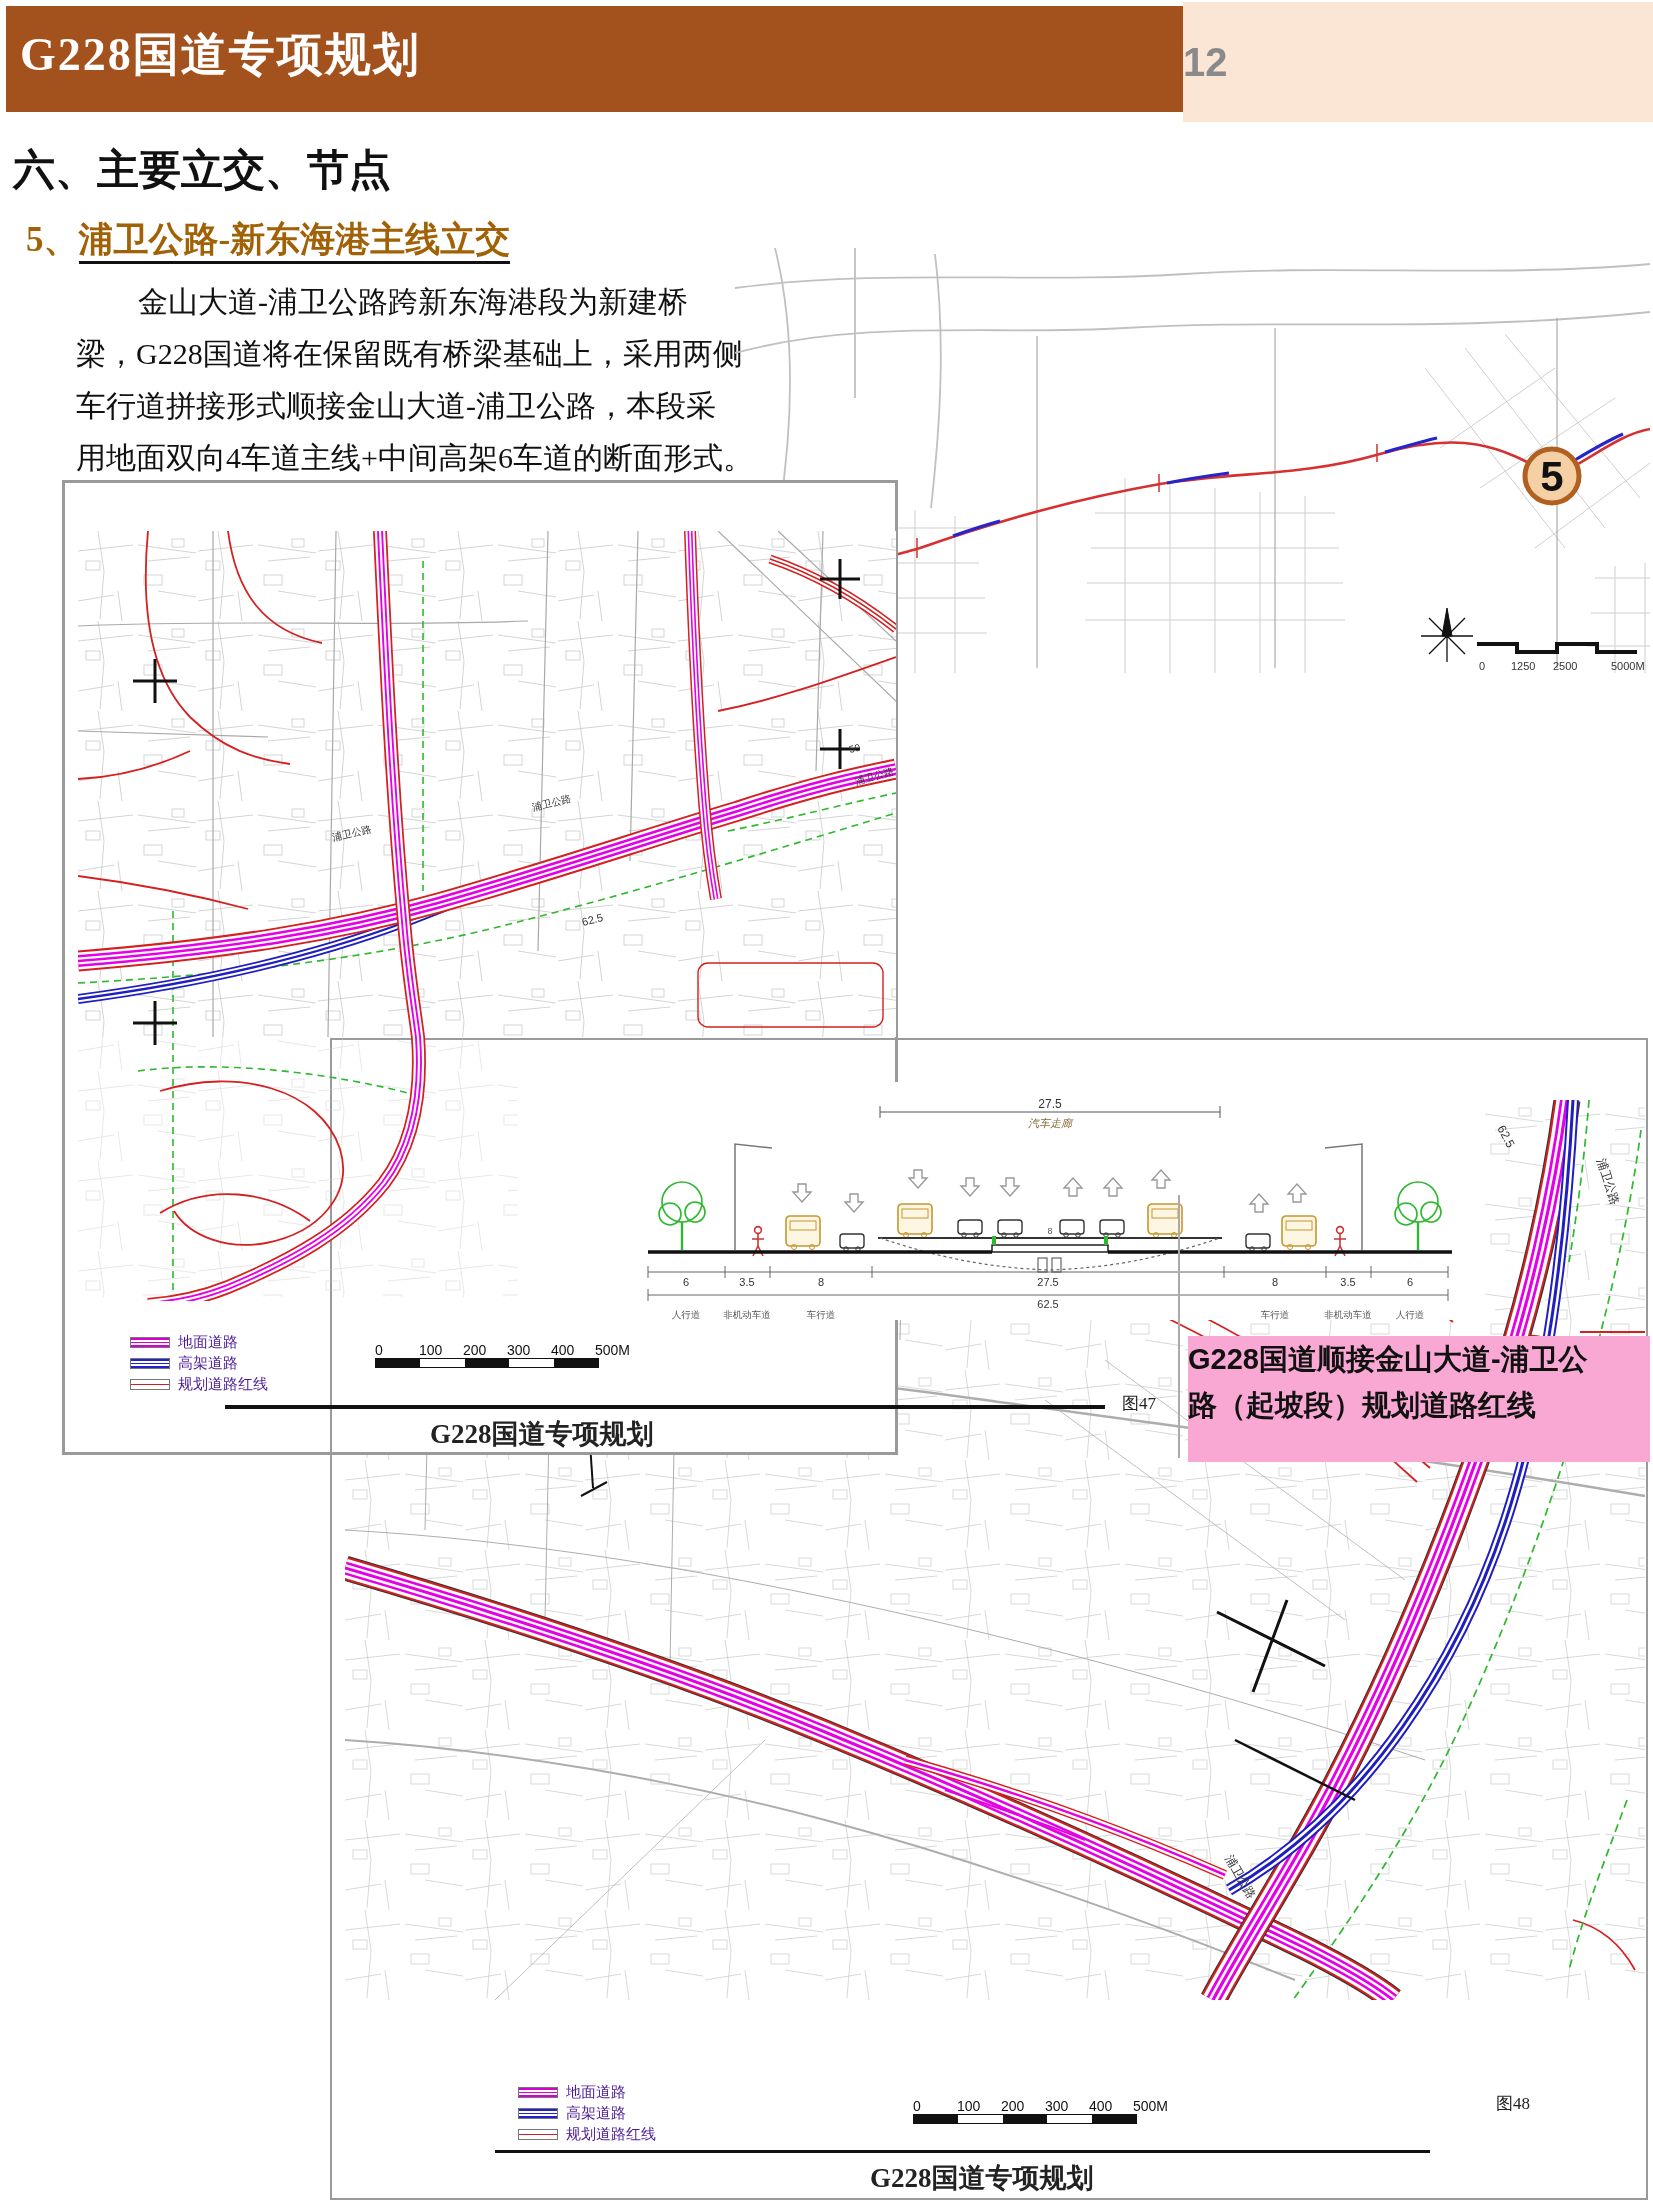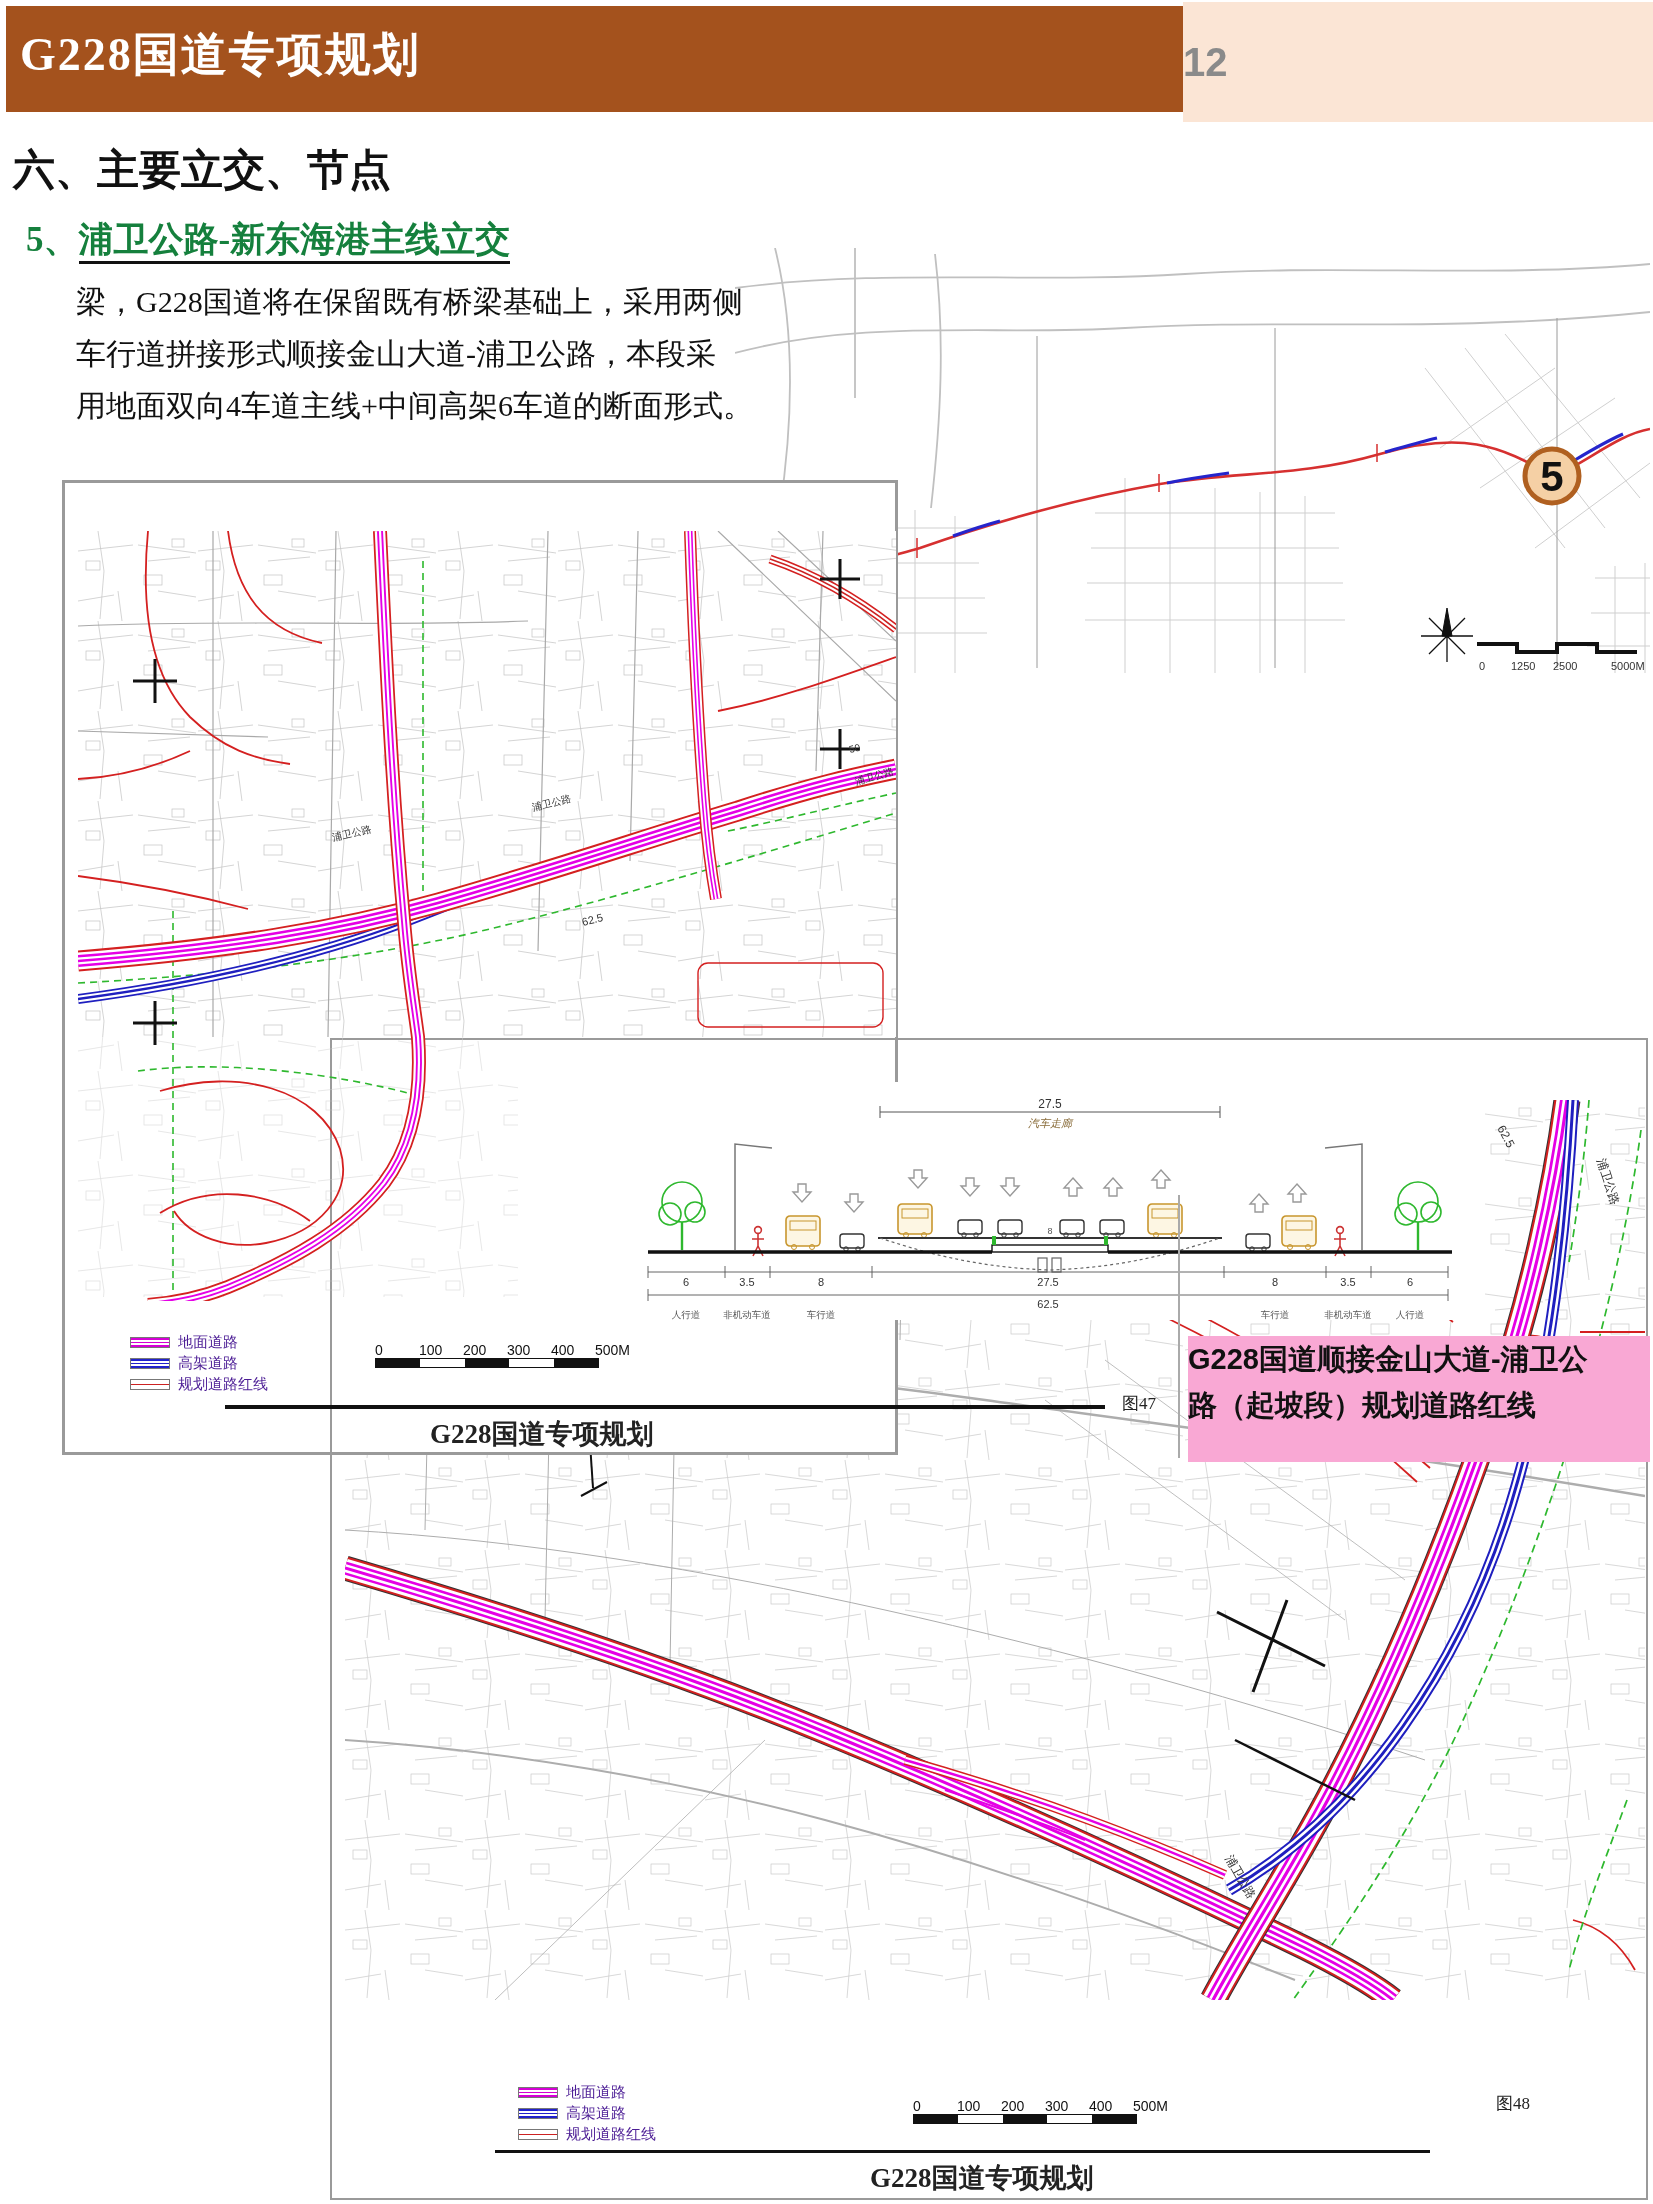--- a/index.html
+++ b/index.html
@@ -7,21 +7,21 @@
         font-family:"Liberation Serif","DejaVu Serif",serif;}
   .abs{position:absolute;}
   
   #hdr-bar{left:6px;top:6px;width:1177px;height:106px;background:#a4521d;}
   #hdr-title{left:20px;top:24px;color:#fff;font-size:46px;font-weight:bold;letter-spacing:2px;}
   #hdr-page{left:1183px;top:2px;width:470px;height:120px;background:#fbe5d5;
             display:flex;align-items:center;padding-right:70px;box-sizing:border-box;}
   #hdr-page span{color:#8a8a8a;font-size:40px;font-weight:bold;font-family:"Liberation Sans",sans-serif;}
   
   #h1{left:13px;top:142px;font-size:42px;font-weight:bold;color:#111;}
-  #h2{left:26px;top:216px;font-size:35px;font-weight:bold;color:#15803d;}
+  #h2{left:26px;top:216px;font-size:35px;font-weight:bold;color:#a16207;}
   #h2 .ul{border-bottom:3px solid #111;padding-bottom:2px;}
   
   #para{left:76px;top:276px;width:660px;font-size:30px;line-height:52px;color:#111;}
   #para div{white-space:nowrap;}
   #para .ind{text-indent:62px;}
   
   #fig47-box{left:62px;top:480px;width:836px;height:975px;background:#fff;border:3px solid #9a9a9a;box-sizing:border-box;z-index:3;}
   #fig48-box{left:330px;top:1038px;width:1318px;height:1162px;border:2px solid #9a9a9a;box-sizing:border-box;z-index:4;pointer-events:none;}
   .legend{z-index:6;font-size:15px;color:#4c1d95;font-family:"Liberation Sans",sans-serif;}
   .legend .row{display:flex;align-items:center;height:21px;}
@@ -56,20 +56,21 @@
   <div class="abs" id="hdr-page">
     <span>12</span>
   </div>
 
   <div class="abs" id="h1">六、主要立交、节点</div>
   <div class="abs" id="h2">
     <span>5、</span><span class="ul">浦卫公路-新东海港主线立交</span>
   </div>
 
   <div class="abs" id="para">
+    <div class="ind">金山大道-浦卫公路跨新东海港段为新建桥</div>
     <div>梁，G228国道将在保留既有桥梁基础上，采用两侧</div>
     <div>车行道拼接形式顺接金山大道-浦卫公路，本段采</div>
     <div>用地面双向4车道主线+中间高架6车道的断面形式。</div>
   </div>
 
   <svg class="abs" style="left:345px;top:1100px;z-index:1;" width="1300" height="900" viewBox="0 0 1300 900">
     <defs>
       <pattern id="mesh" width="120" height="90" patternUnits="userSpaceOnUse">
         <path d="M0,20 L55,14 M60,14 L118,22 M20,0 L26,40 M26,40 L22,88 M70,30 L112,26 M80,60 L118,66 M40,60 L44,90 M0,70 L36,64" stroke="#c9c9c9" stroke-width="0.8" fill="none"></path>
         <rect x="8" y="30" width="14" height="9" fill="none" stroke="#c2c2c2" stroke-width="0.7"></rect>

